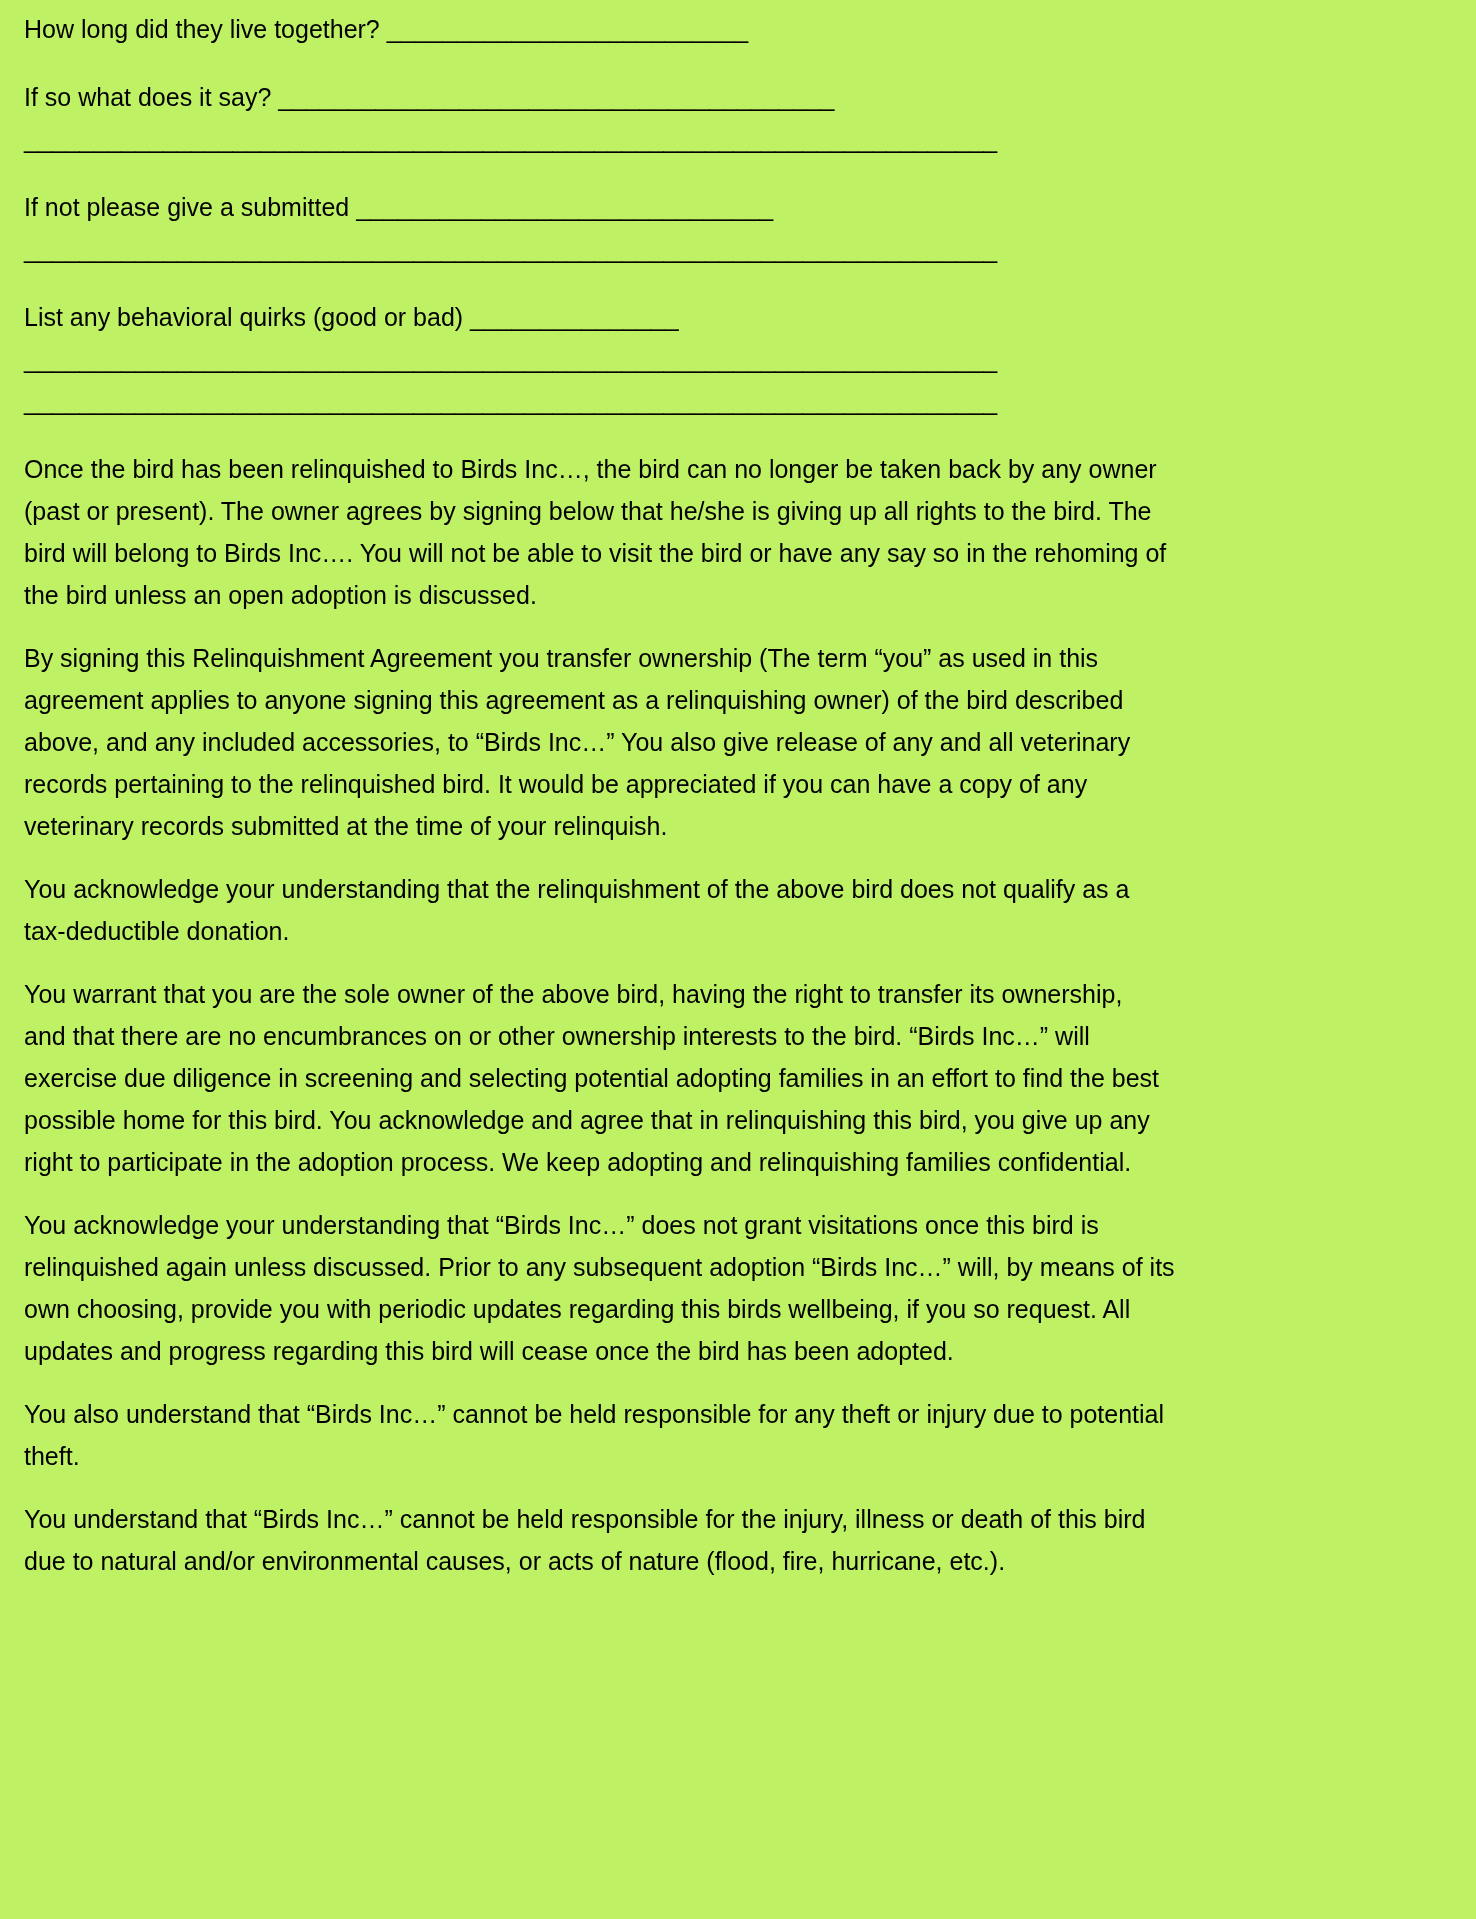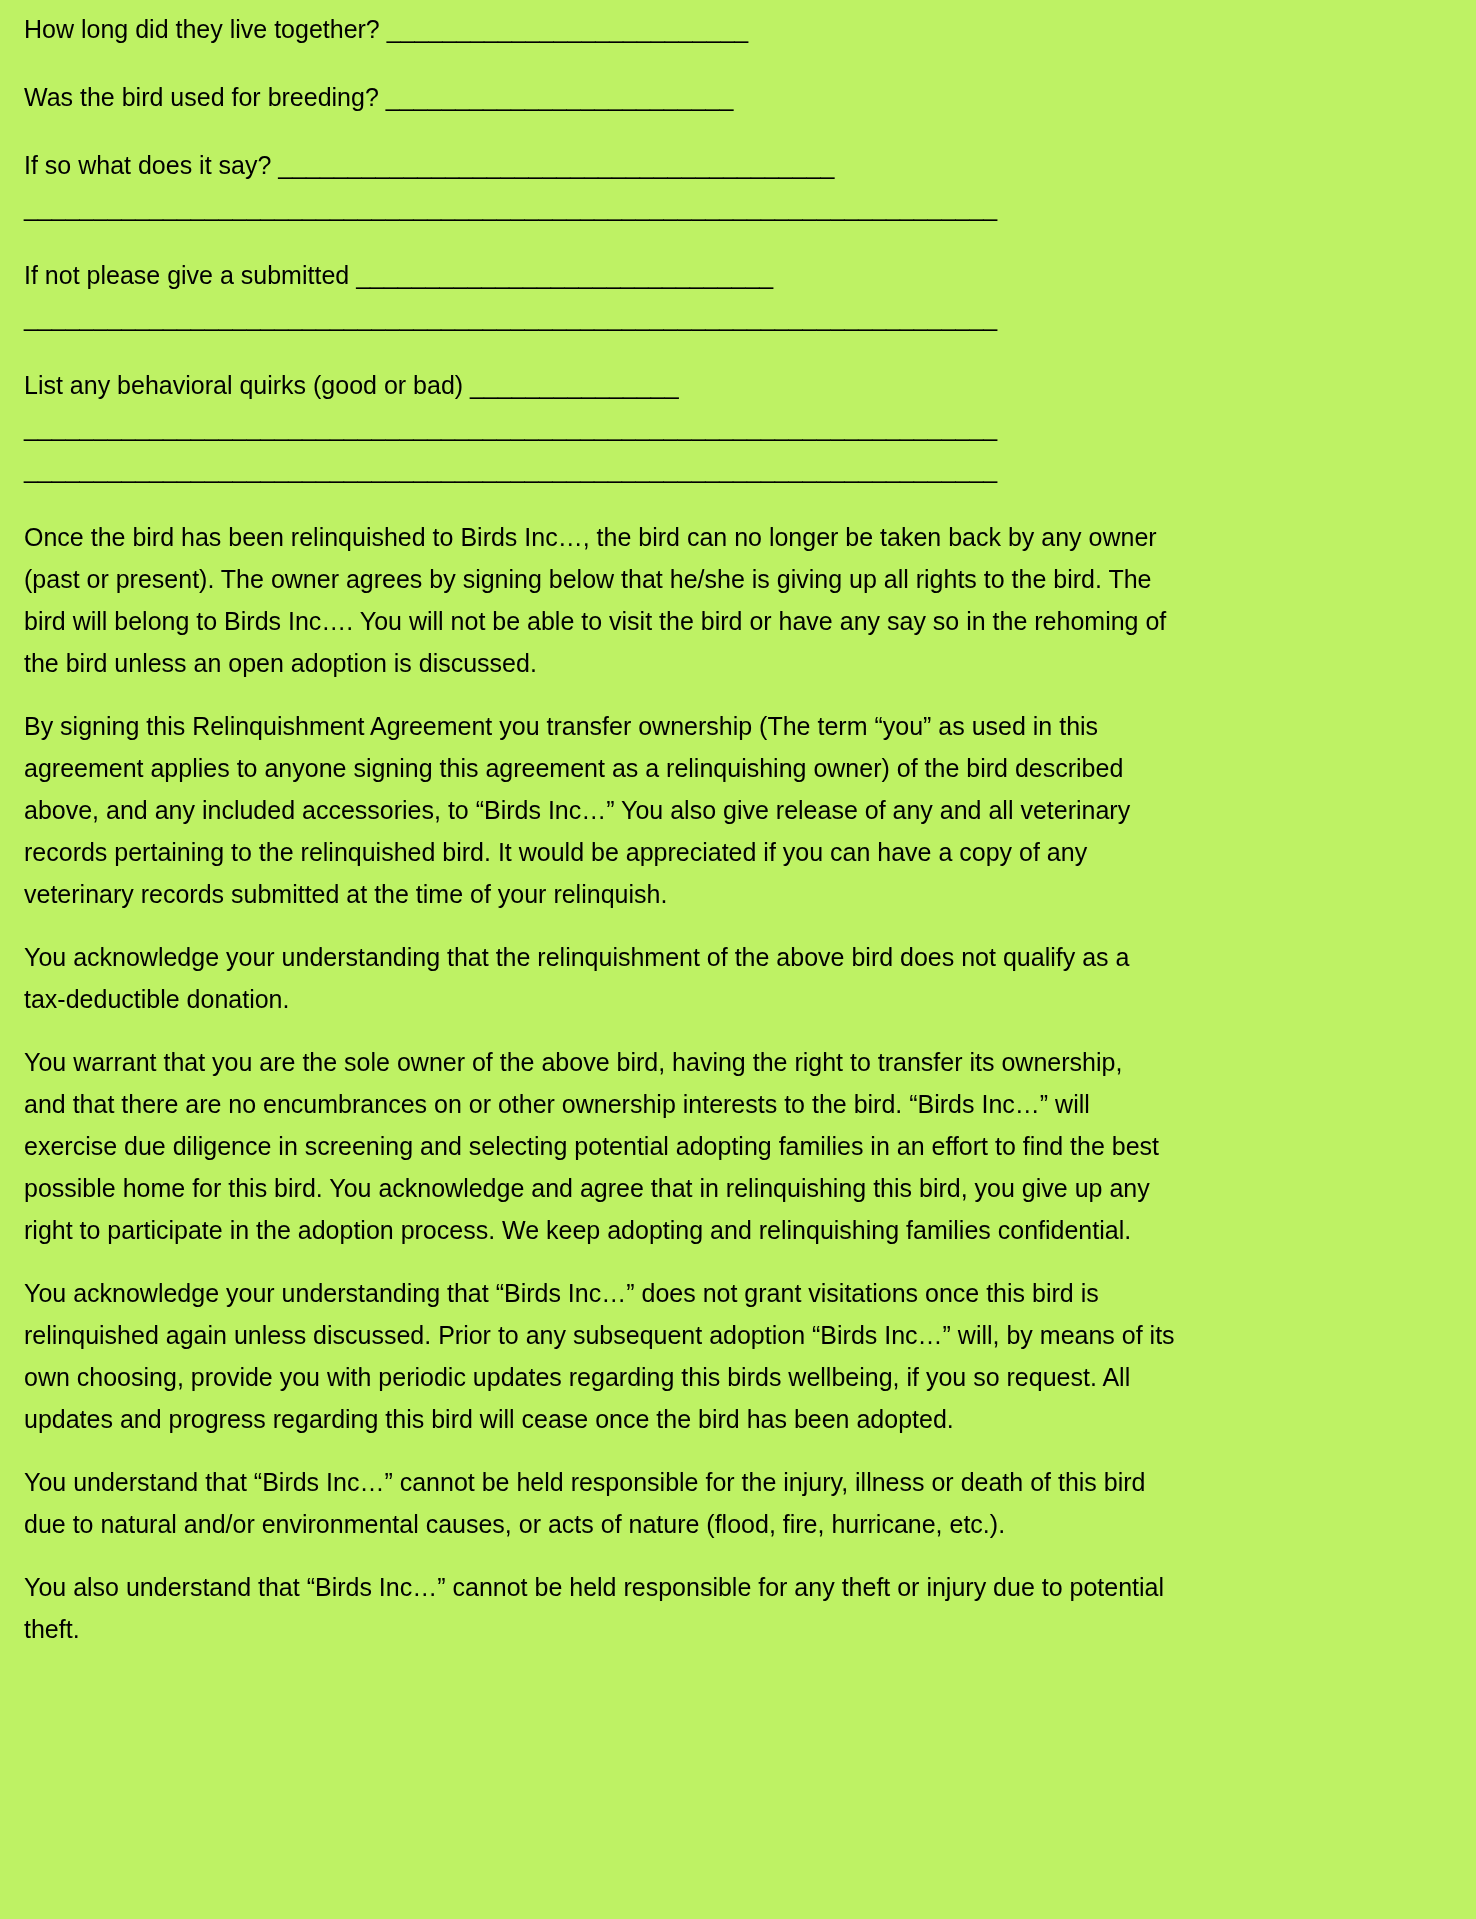--- a/index.html
+++ b/index.html
@@ -29,23 +29,20 @@
 <body>
 
 <div class="page">
 
   <div class="questions">
 
     <p class="q">
       <span class="label">How long did they live together? </span><span class="blank">__________________________</span>
     </p>
 
-    <p class="q">
-      <span class="label">Was the bird used for breeding? </span><span class="blank">_________________________</span>
-    </p>
 
 
 
     <p class="q">
       <span class="label">If so what does it say? </span><span class="blank">________________________________________</span><span class="blank-line">______________________________________________________________________</span>
     </p>
 
 
     <p class="q">
       <span class="label">If not please give a submitted </span><span class="blank">______________________________</span><span class="blank-line">______________________________________________________________________</span>
@@ -71,19 +68,19 @@
 tax-deductible donation.</p>
     <p class="para">You warrant that you are the sole owner of the above bird, having the right to transfer its ownership,
 and that there are no encumbrances on or other ownership interests to the bird. “Birds Inc…” will
 exercise due diligence in screening and selecting potential adopting families in an effort to find the best
 possible home for this bird.  You acknowledge and agree that in relinquishing this bird, you give up any
 right to participate in the adoption process. We keep adopting and relinquishing families confidential.</p>
     <p class="para">You acknowledge your understanding that “Birds Inc…” does not grant visitations once this bird is
 relinquished again unless discussed. Prior to any subsequent adoption “Birds Inc…” will, by means of its
 own choosing, provide you with periodic updates regarding this birds wellbeing, if you so request.  All
 updates and progress regarding this bird will cease once the bird has been adopted.</p>
+    <p class="para">You also understand that “Birds Inc…” cannot be held responsible for any theft or injury due to potential
+theft.</p>
     <p class="para">You understand that “Birds Inc…” cannot be held responsible for the injury, illness or death of this bird
 due to natural and/or environmental causes, or acts of nature (flood, fire, hurricane, etc.).</p>
-    <p class="para">You also understand that “Birds Inc…” cannot be held responsible for any theft or injury due to potential
-theft.</p>
   </div>
 
 </div>
 
 </body></html>

